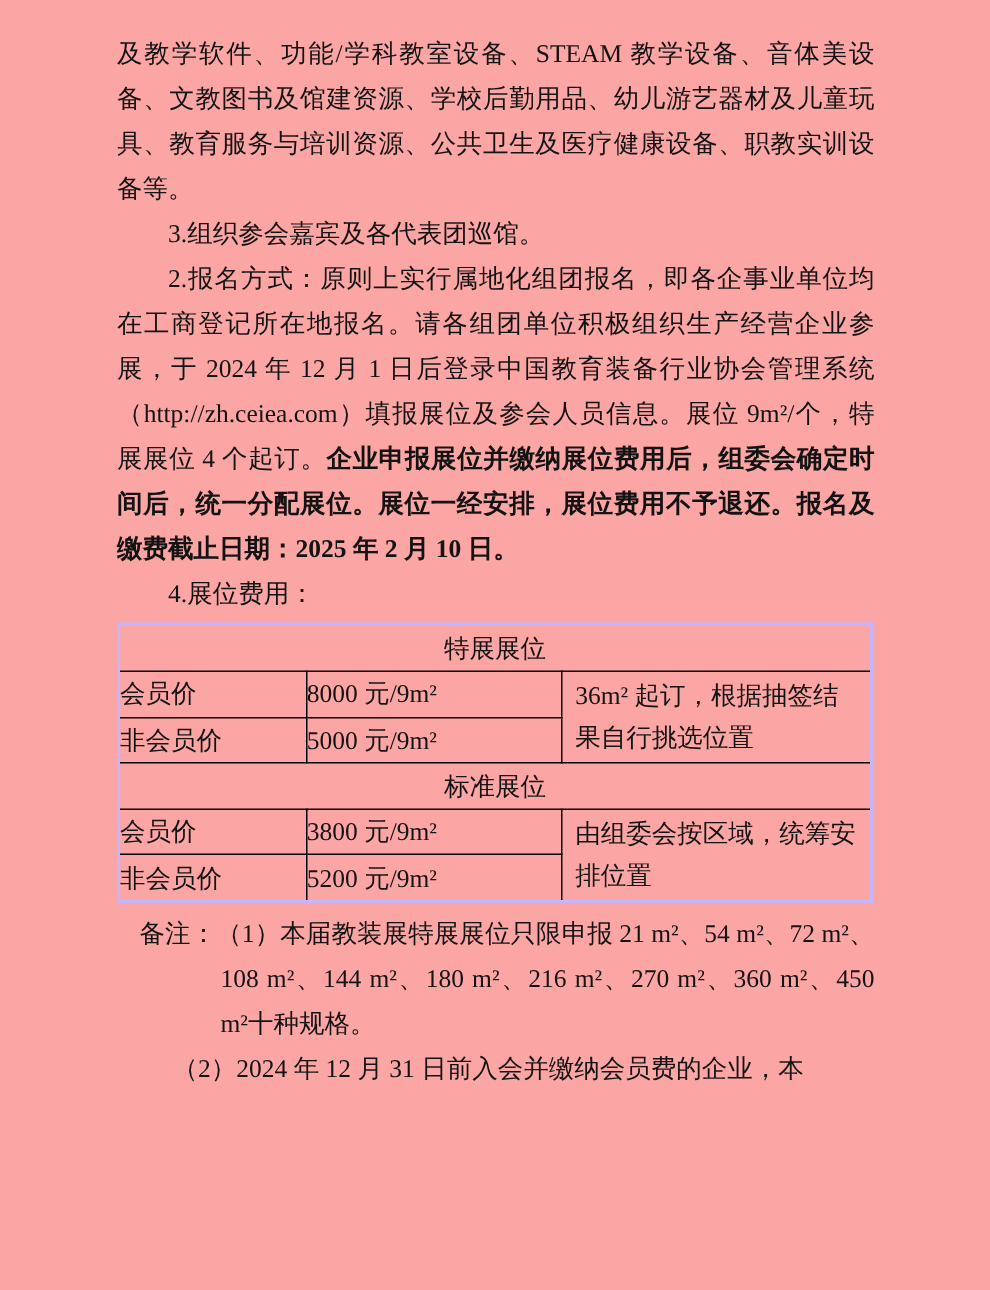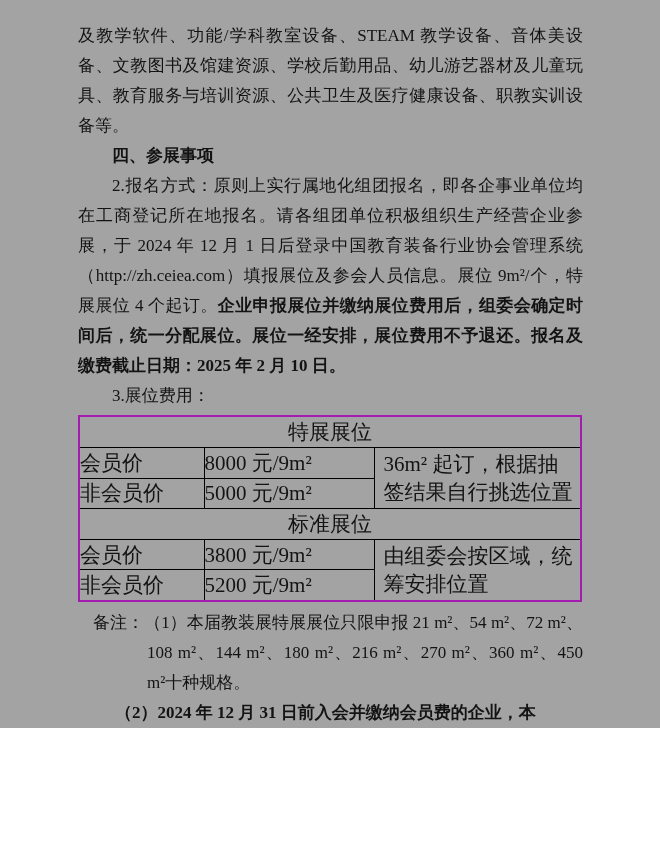--- a/index.html
+++ b/index.html
@@ -9,77 +9,77 @@
   }
   body {
     width: 660px;
     height: 860px;
     font-family: "Liberation Serif", "DejaVu Serif", serif;
     color: #131313;
   }
   .page {
     box-sizing: border-box;
     width: 660px;
-    height: 728px;
+    height: 860px;
     padding: 21px 77px 0 78px;
-    background: #a3a3a3;
+    background: #fca5a5;
     overflow: hidden;
   }
   p {
     margin: 0;
     font-size: 17px;
     line-height: 30px;
     text-align: justify;
     text-justify: inter-character;
   }
   .ind { text-indent: 34px; }
   .bold, .heading { font-weight: 700; }
   .fee-table {
     border-collapse: collapse;
     table-layout: fixed;
     width: 504px;
     margin: 4px 0 6px 0;
-    font-size: 21px;
-    border: 2px solid #a21caf;
+    font-size: 17px;
+    border: 2px solid #c4b5fd;
   }
   .fee-table td {
     border: 1px solid #000;
     height: 29px;
     padding: 0;
     overflow: hidden;
   }
   .fee-table td.sec { text-align: center; height: 30px; }
   .fee-table td.c   { text-align: left; }
   .fee-table td.note-cell {
     text-align: left;
     padding: 2px 6px 2px 9px;
     line-height: 28px;
     vertical-align: middle;
   }
   .note-block {
     padding-left: 69px;
     text-indent: -54px;
   }
-  .note-2 { padding-left: 37px; font-weight: bold; }
+  .note-2 { padding-left: 37px; }
 </style>
 </head>
 <body>
 
 <div class="page">
 
   <p>及教学软件、功能/学科教室设备、STEAM 教学设备、音体美设备、文教图书及馆建资源、学校后勤用品、幼儿游艺器材及儿童玩具、教育服务与培训资源、公共卫生及医疗健康设备、职教实训设备等。</p>
 
 
+  <p class="ind">3.组织参会嘉宾及各代表团巡馆。</p>
 
-  <p class="ind heading">四、参展事项</p>
 
 
   <p class="ind"><span>2.报名方式：原则上实行属地化组团报名，即各企事业单位均在工商登记所在地报名。请各组团单位积极组织生产经营企业参展，于 2024 年 12 月 1 日后登录中国教育装备行业协会管理系统（http://zh.ceiea.com）填报展位及参会人员信息。展位 9m²/个，特展展位 4 个起订。</span><span class="bold">企业申报展位并缴纳展位费用后，组委会确定时间后，统一分配展位。展位一经安排，展位费用不予退还。报名及缴费截止日期：2025 年 2 月 10 日。</span></p>
 
-  <p class="ind">3.展位费用：</p>
+  <p class="ind">4.展位费用：</p>
 
   <table class="fee-table">
     <colgroup>
       <col style="width:125px">
       <col style="width:170px">
       <col style="width:207px">
     </colgroup>
     <tbody>
       <tr>
         <td colspan="3" class="sec">特展展位</td>

